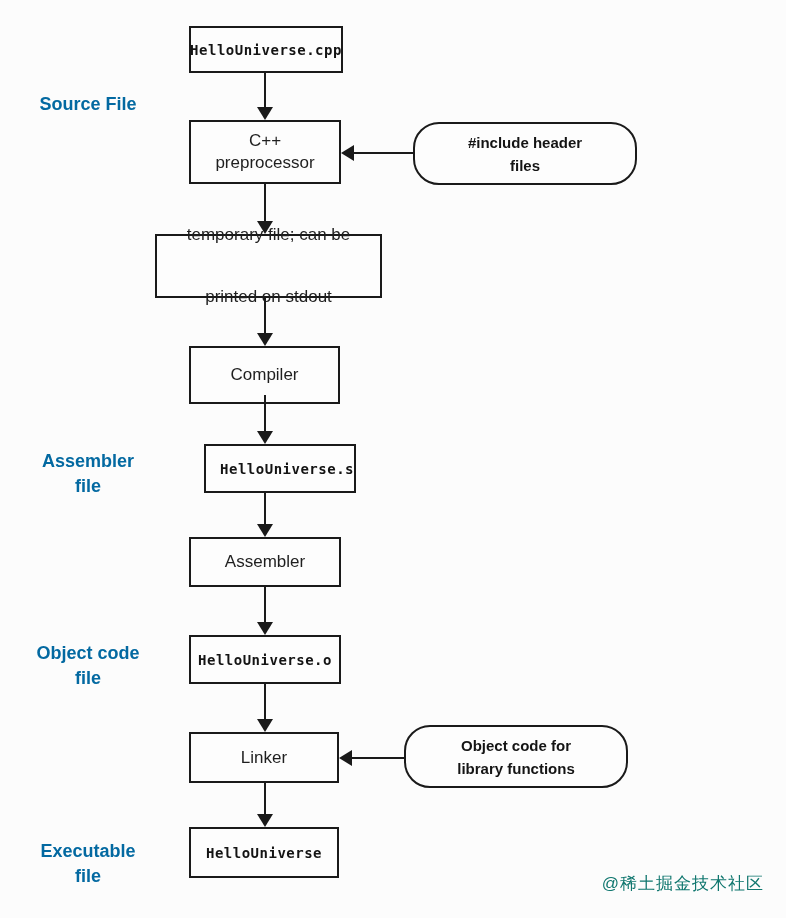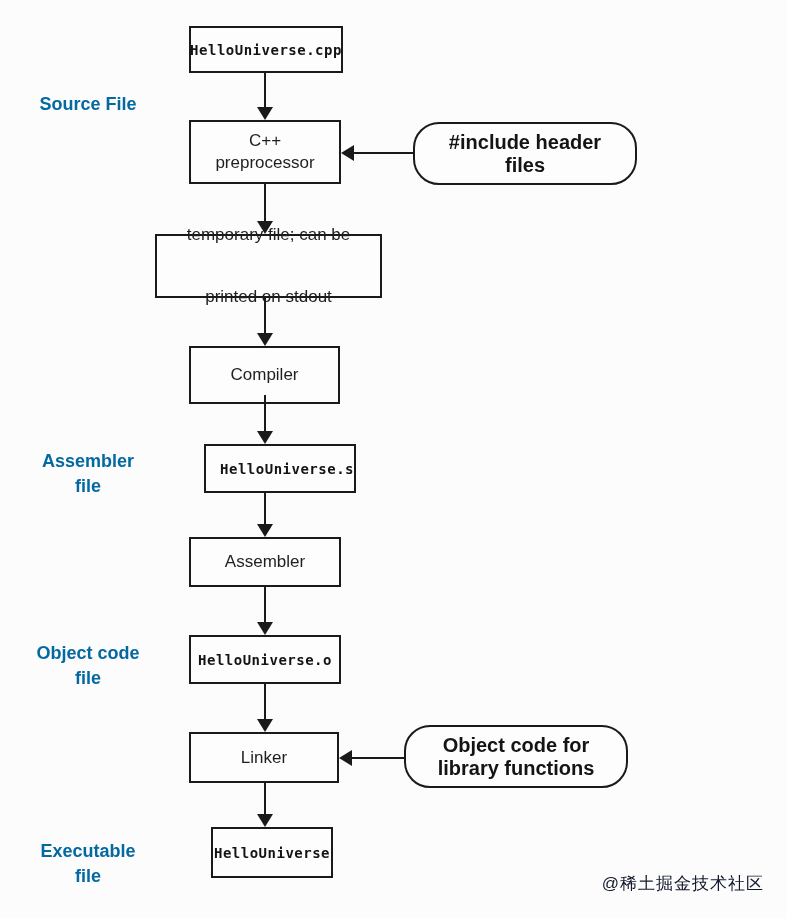--- a/index.html
+++ b/index.html
@@ -13,21 +13,21 @@
   .box {
     position:absolute;
     border:2px solid #1a1a1a;
     background:#fdfdfd;
     display:flex; flex-direction:column;
     align-items:center; justify-content:center;
     text-align:center;
     color:#1f1f1f;
   }
   .sans  { font-size:17px; line-height:22px; font-weight:400; }
-  .boldsans { font-size:20px; line-height:23px; font-weight:700; color:#141414;border-radius:26px; }
+  .boldsans { font-size:15px; line-height:23px; font-weight:700; color:#141414;border-radius:26px; }
   .mono  { font-family:"DejaVu Sans Mono", monospace; font-weight:700; font-size:14px; letter-spacing:0.5px; color:#141414; }
   .side-label {
     position:absolute;
     width:140px;
     text-align:center;
     font-size:18px; line-height:25px; font-weight:700;
     color:#0369a1;
   }
   
   .arrow-v { position:absolute; width:16px; }
@@ -53,21 +53,21 @@
     position:absolute; left:0; top:0;
     width:0; height:0;
     border-top:8px solid transparent;
     border-bottom:8px solid transparent;
     border-right:13px solid #1a1a1a;
   }
   .watermark {
     position:absolute;
     right:22px; top:872px;
     font-size:17px;
-    color:#0f172a;
+    color:#0f766e;
     letter-spacing:1px;
   }
 </style>
 </head>
 <body>
 
 <div class="page">
 
   <div class="side-label" style="left:18px; top:92px;">
     <div>Source File</div>
@@ -122,21 +122,21 @@
 
   <div class="box sans" style="left:189px; top:732px; width:150px; height:51px;">
     <div>Linker</div>
   </div>
 
   <div class="box boldsans" style="left:404px; top:725px; width:224px; height:63px;">
     <div>Object code for</div>
     <div>library functions</div>
   </div>
 
-  <div class="box mono" style="left:189px; top:827px; width:122px; height:51px;margin-left:22px;">
+  <div class="box mono" style="left:189px; top:827px; width:150px; height:51px;">
     <div>HelloUniverse</div>
   </div>
 
   <div class="arrow-v" style="left:257px; top:73px; height:47px;">
     <div class="shaft"></div>
     <div class="head"></div>
   </div>
   <div class="arrow-v" style="left:257px; top:184px; height:50px;">
     <div class="shaft"></div>
     <div class="head"></div>

